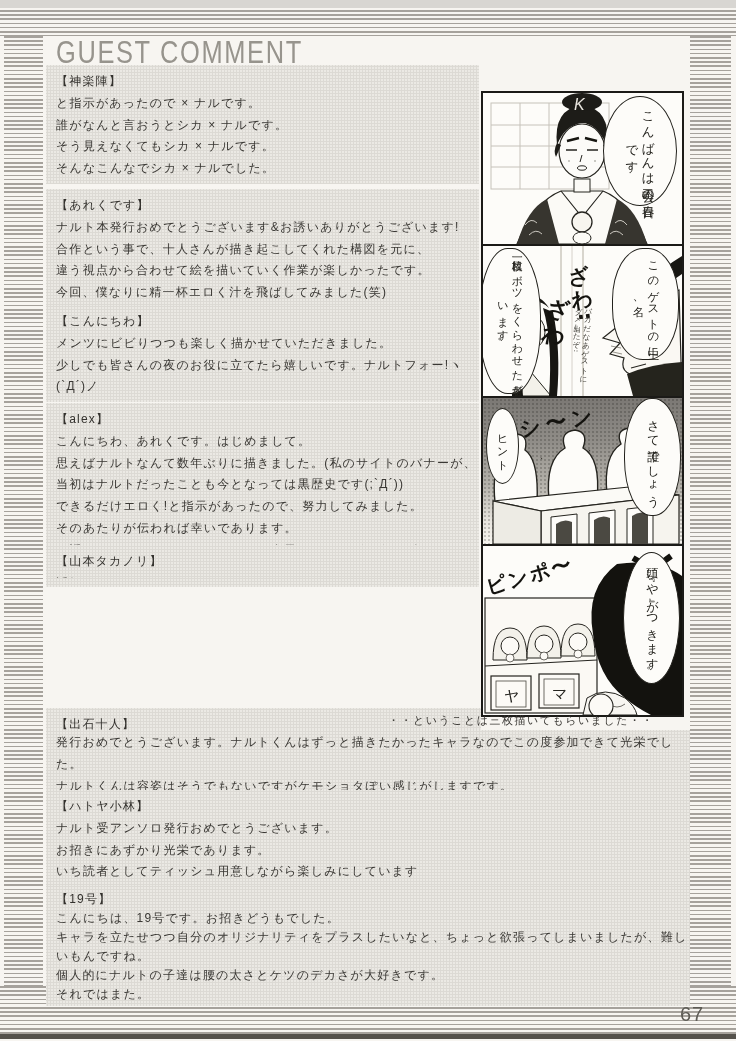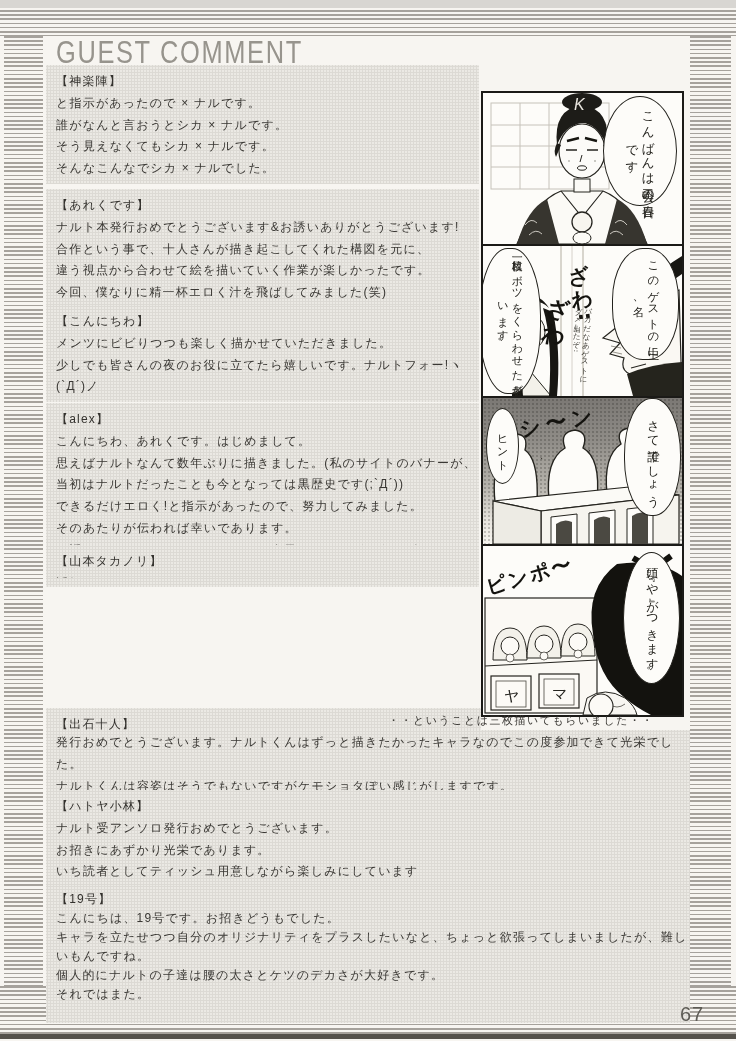--- a/index.html
+++ b/index.html
@@ -34,21 +34,21 @@
     position:absolute;left:46px;width:433px;
     background-color:#ebe9e4;
     background-image:radial-gradient(rgba(90,85,70,0.10) 1px,transparent 1.2px);
     background-size:3px 3px;
     padding:6px 0 4px 10px;box-sizing:border-box;
     font-size:12px;line-height:21.8px;letter-spacing:1.2px;color:#3a3834;
   }
   .cb .nm{font-weight:normal;color:#33312d;}
   .cb .body{white-space:pre-line;}
   .cb.wide{width:644px;}
-  .cb.tight{line-height:19px;padding-top:5px;padding-bottom:19px;}
+  .cb.tight{line-height:19px;padding-top:5px;padding-bottom:2px;}
 
   
   .comic{
     position:absolute;left:481px;top:83px;width:203px;height:626px;
     border:2px solid #1b1a17;background:#fdfcf9;box-sizing:border-box;
     display:flex;flex-direction:column;
   }
   .panel{position:relative;overflow:hidden;background:#fdfcf9;}
   .panel + .panel{border-top:2px solid #1b1a17;}
   .p1{height:151px;}

